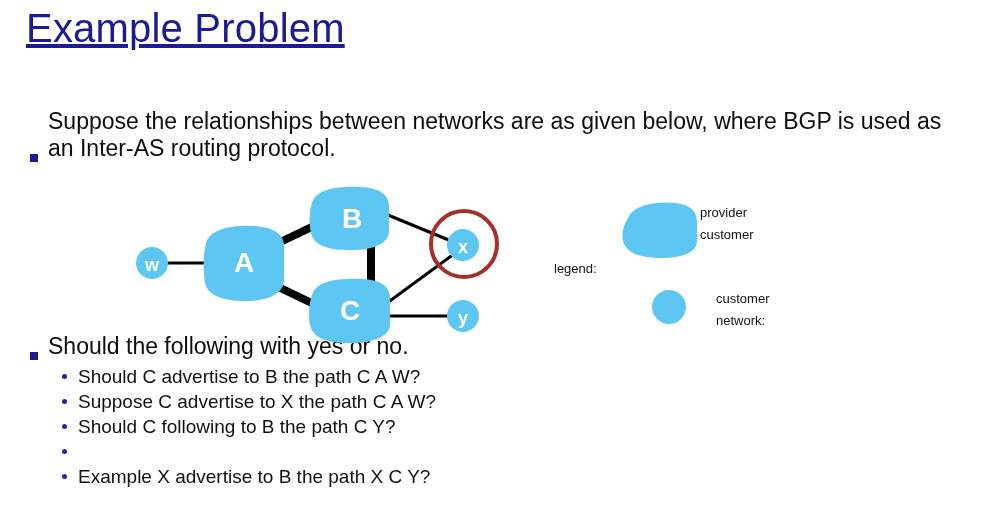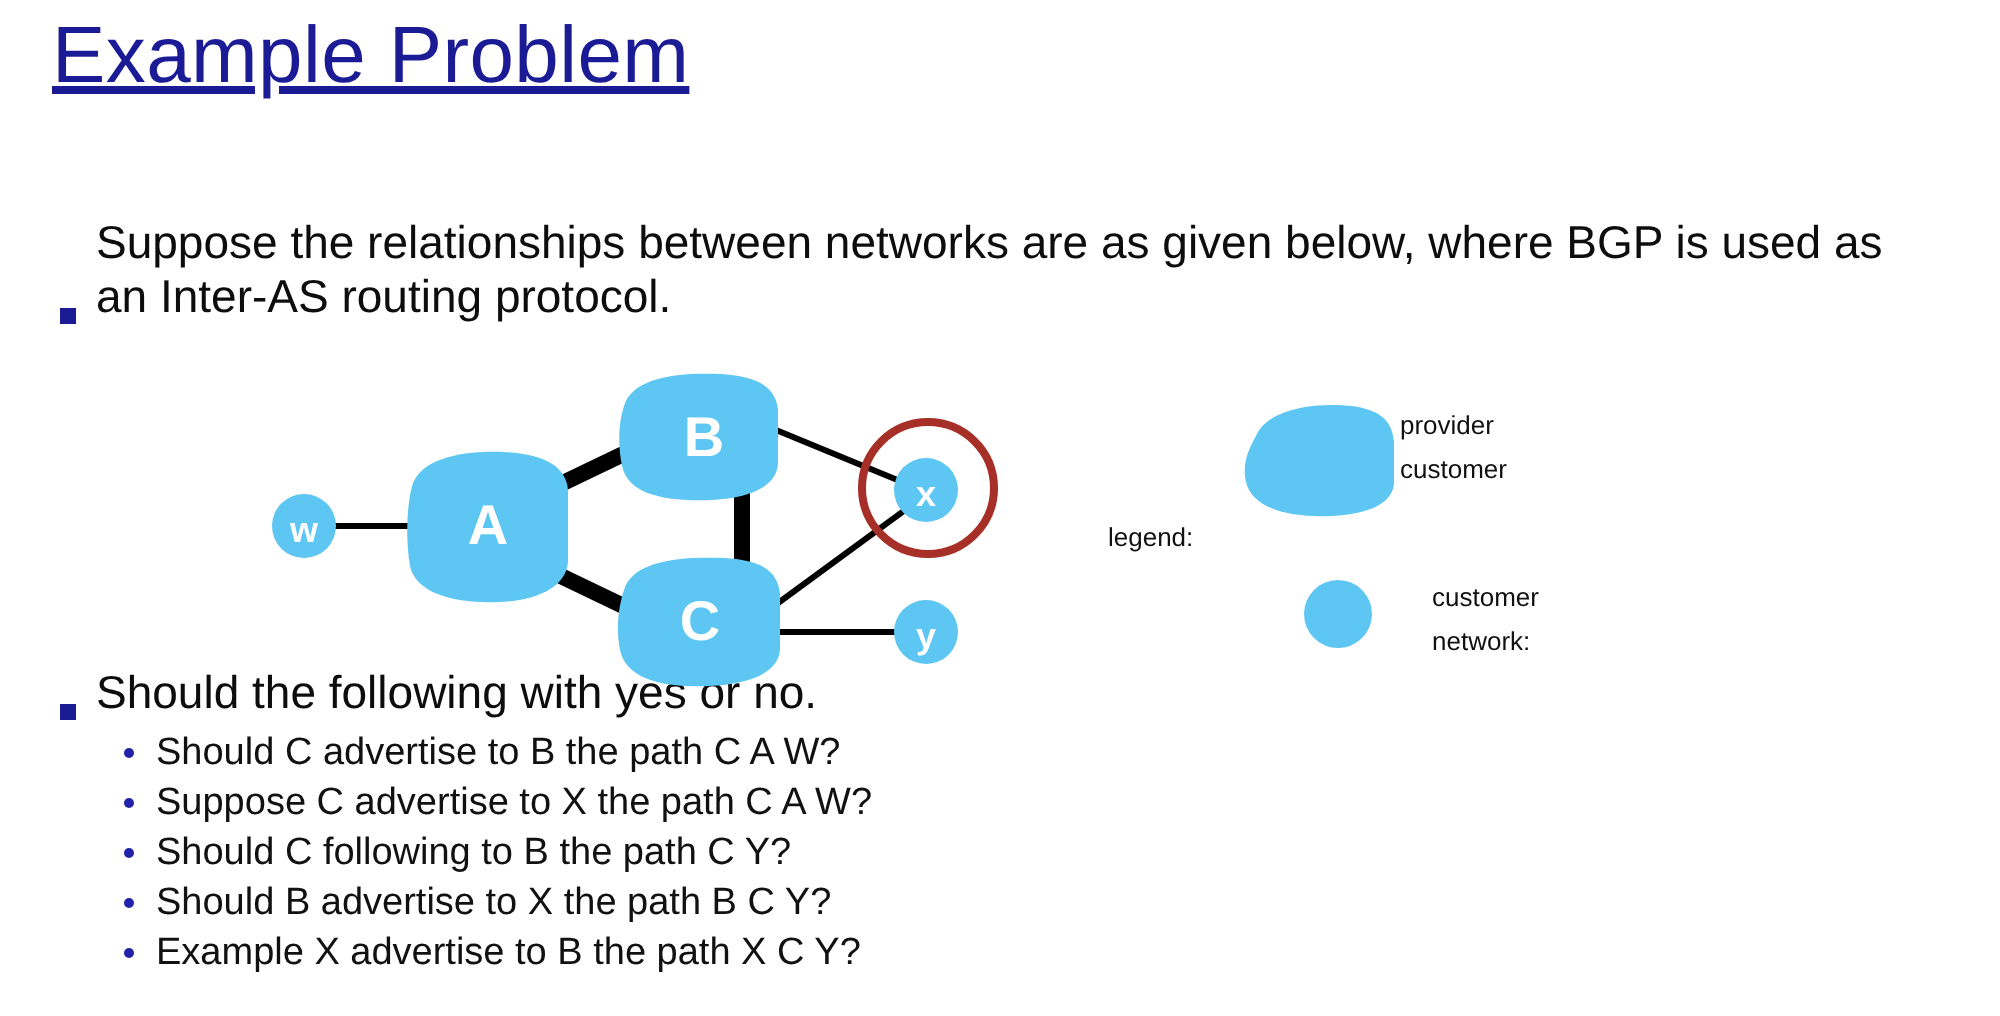--- a/index.html
+++ b/index.html
@@ -138,21 +138,20 @@
   <div class="sub-item">
     <span class="dot-bullet"></span>
     <span class="sub-text">Suppose C advertise to X the path C A W?</span>
   </div>
   <div class="sub-item">
     <span class="dot-bullet"></span>
     <span class="sub-text">Should C following to B the path C Y?</span>
   </div>
   <div class="sub-item">
     <span class="dot-bullet"></span>
-    <span class="sub-text">Should B advertise to X the path B C Y?</span>
   </div>
   <div class="sub-item">
     <span class="dot-bullet"></span>
     <span class="sub-text">Example X advertise to B the path X C Y?</span>
   </div>
 </div>
 
 <div id="network-diagram">
   <svg width="400" height="160" viewBox="0 0 400 160">
 

